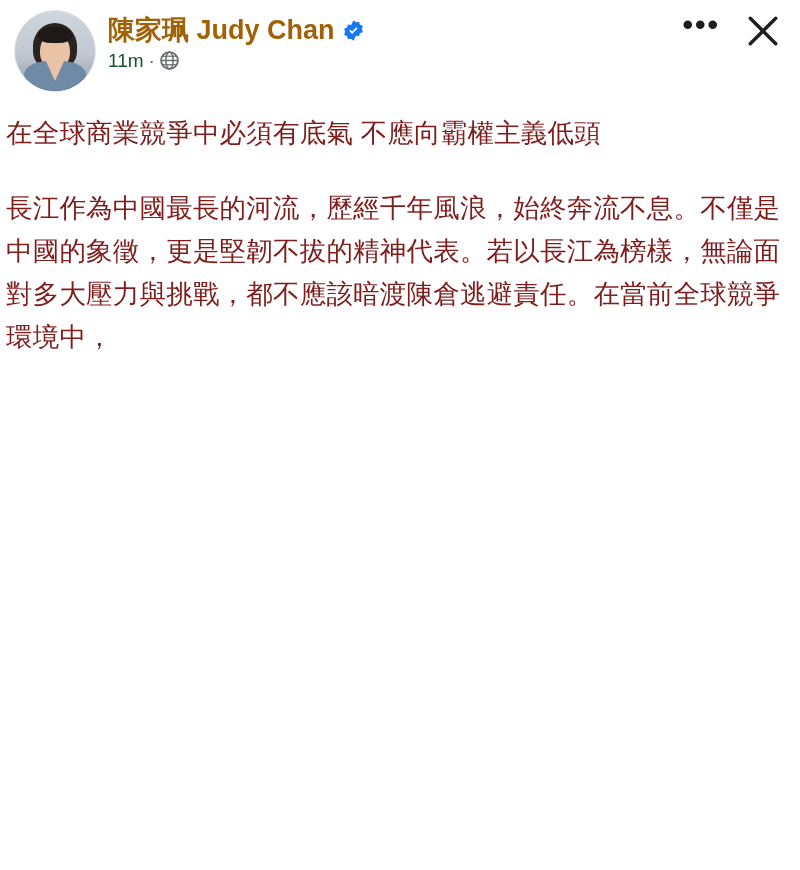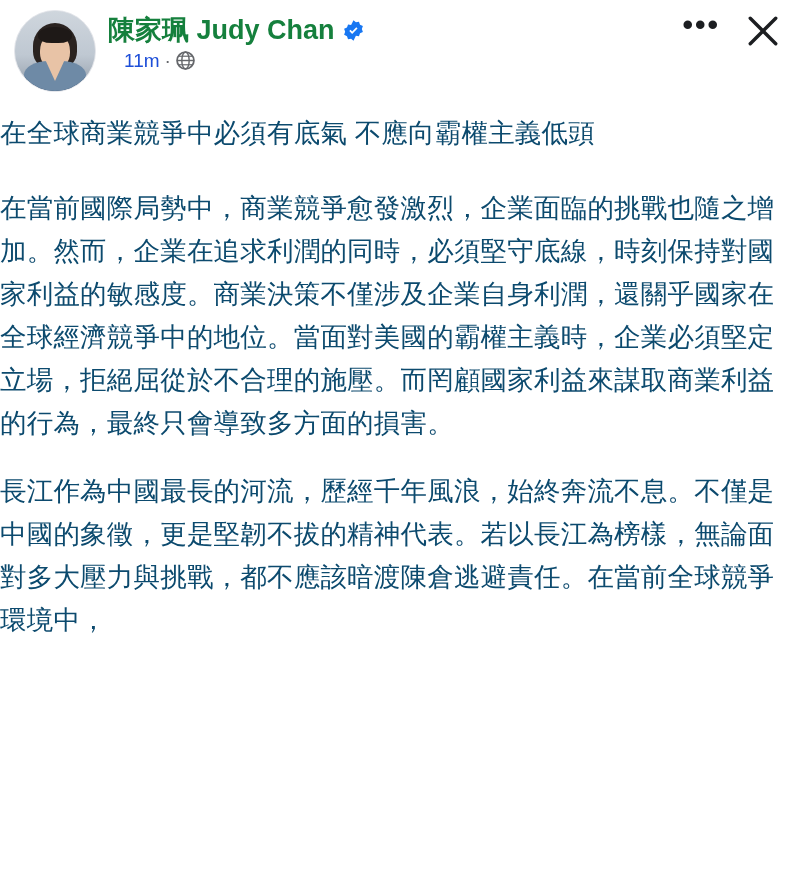--- a/index.html
+++ b/index.html
@@ -106,40 +106,39 @@
   }
   .name-row {
     display: flex;
     align-items: center;
     gap: 7px;
   }
   .author-name {
     font-size: 27px;
     font-weight: bold;
     line-height: 1.2;
-    color: #15803d;
+    color: #a16207;
     white-space: nowrap;
   }
   .verified {
     width: 23px;
     height: 23px;
     flex: 0 0 23px;
     display: block;
   }
   .meta-row {
     display: flex;
     align-items: center;
     gap: 5px;
     margin-top: 5px;
   }
   .timestamp {
     font-size: 19px;
-    color: #1d4ed8;
+    color: #14532d;
     line-height: 1;
-    margin-left: 16px;
   }
   .meta-dot {
     font-size: 19px;
     color: #65676b;
     line-height: 1;
   }
   .globe-icon {
     width: 19px;
     height: 19px;
     display: block;
@@ -161,26 +160,26 @@
     user-select: none;
   }
   .close-icon {
     width: 34px;
     height: 34px;
     display: block;
     cursor: pointer;
   }
   
   .post-body {
-    padding: 8px 12px 0 0;
+    padding: 8px 12px 0 6px;
     box-sizing: border-box;
     font-size: 26.5px;
     line-height: 1.62;
     letter-spacing: 0.2px;
-    color: #0c4a6e;
+    color: #7f1d1d;
     font-family: "Liberation Sans", sans-serif;
   }
   .post-body p {
     margin: 0 0 26px 0;
     white-space: pre-wrap;
   }
   .post-body p.headline {
     margin-bottom: 32px;
   }
   .post-body p:last-child {
@@ -229,17 +228,16 @@
       <svg class="close-icon" viewBox="0 0 24 24">
         <line x1="3" y1="3" x2="21" y2="21" stroke="#1c1e21" stroke-width="2.4" stroke-linecap="round"></line>
         <line x1="21" y1="3" x2="3" y2="21" stroke="#1c1e21" stroke-width="2.4" stroke-linecap="round"></line>
       </svg>
     </div>
 
   </div>
 
   <div class="post-body">
     <p class="headline">在全球商業競爭中必須有底氣 不應向霸權主義低頭</p>
-    <p>在當前國際局勢中，商業競爭愈發激烈，企業面臨的挑戰也隨之增加。然而，企業在追求利潤的同時，必須堅守底線，時刻保持對國家利益的敏感度。商業決策不僅涉及企業自身利潤，還關乎國家在全球經濟競爭中的地位。當面對美國的霸權主義時，企業必須堅定立場，拒絕屈從於不合理的施壓。而罔顧國家利益來謀取商業利益的行為，最終只會導致多方面的損害。</p>
     <p>長江作為中國最長的河流，歷經千年風浪，始終奔流不息。不僅是中國的象徵，更是堅韌不拔的精神代表。若以長江為榜樣，無論面對多大壓力與挑戰，都不應該暗渡陳倉逃避責任。在當前全球競爭環境中，</p>
   </div>
 
 </div>
 
 </body></html>

